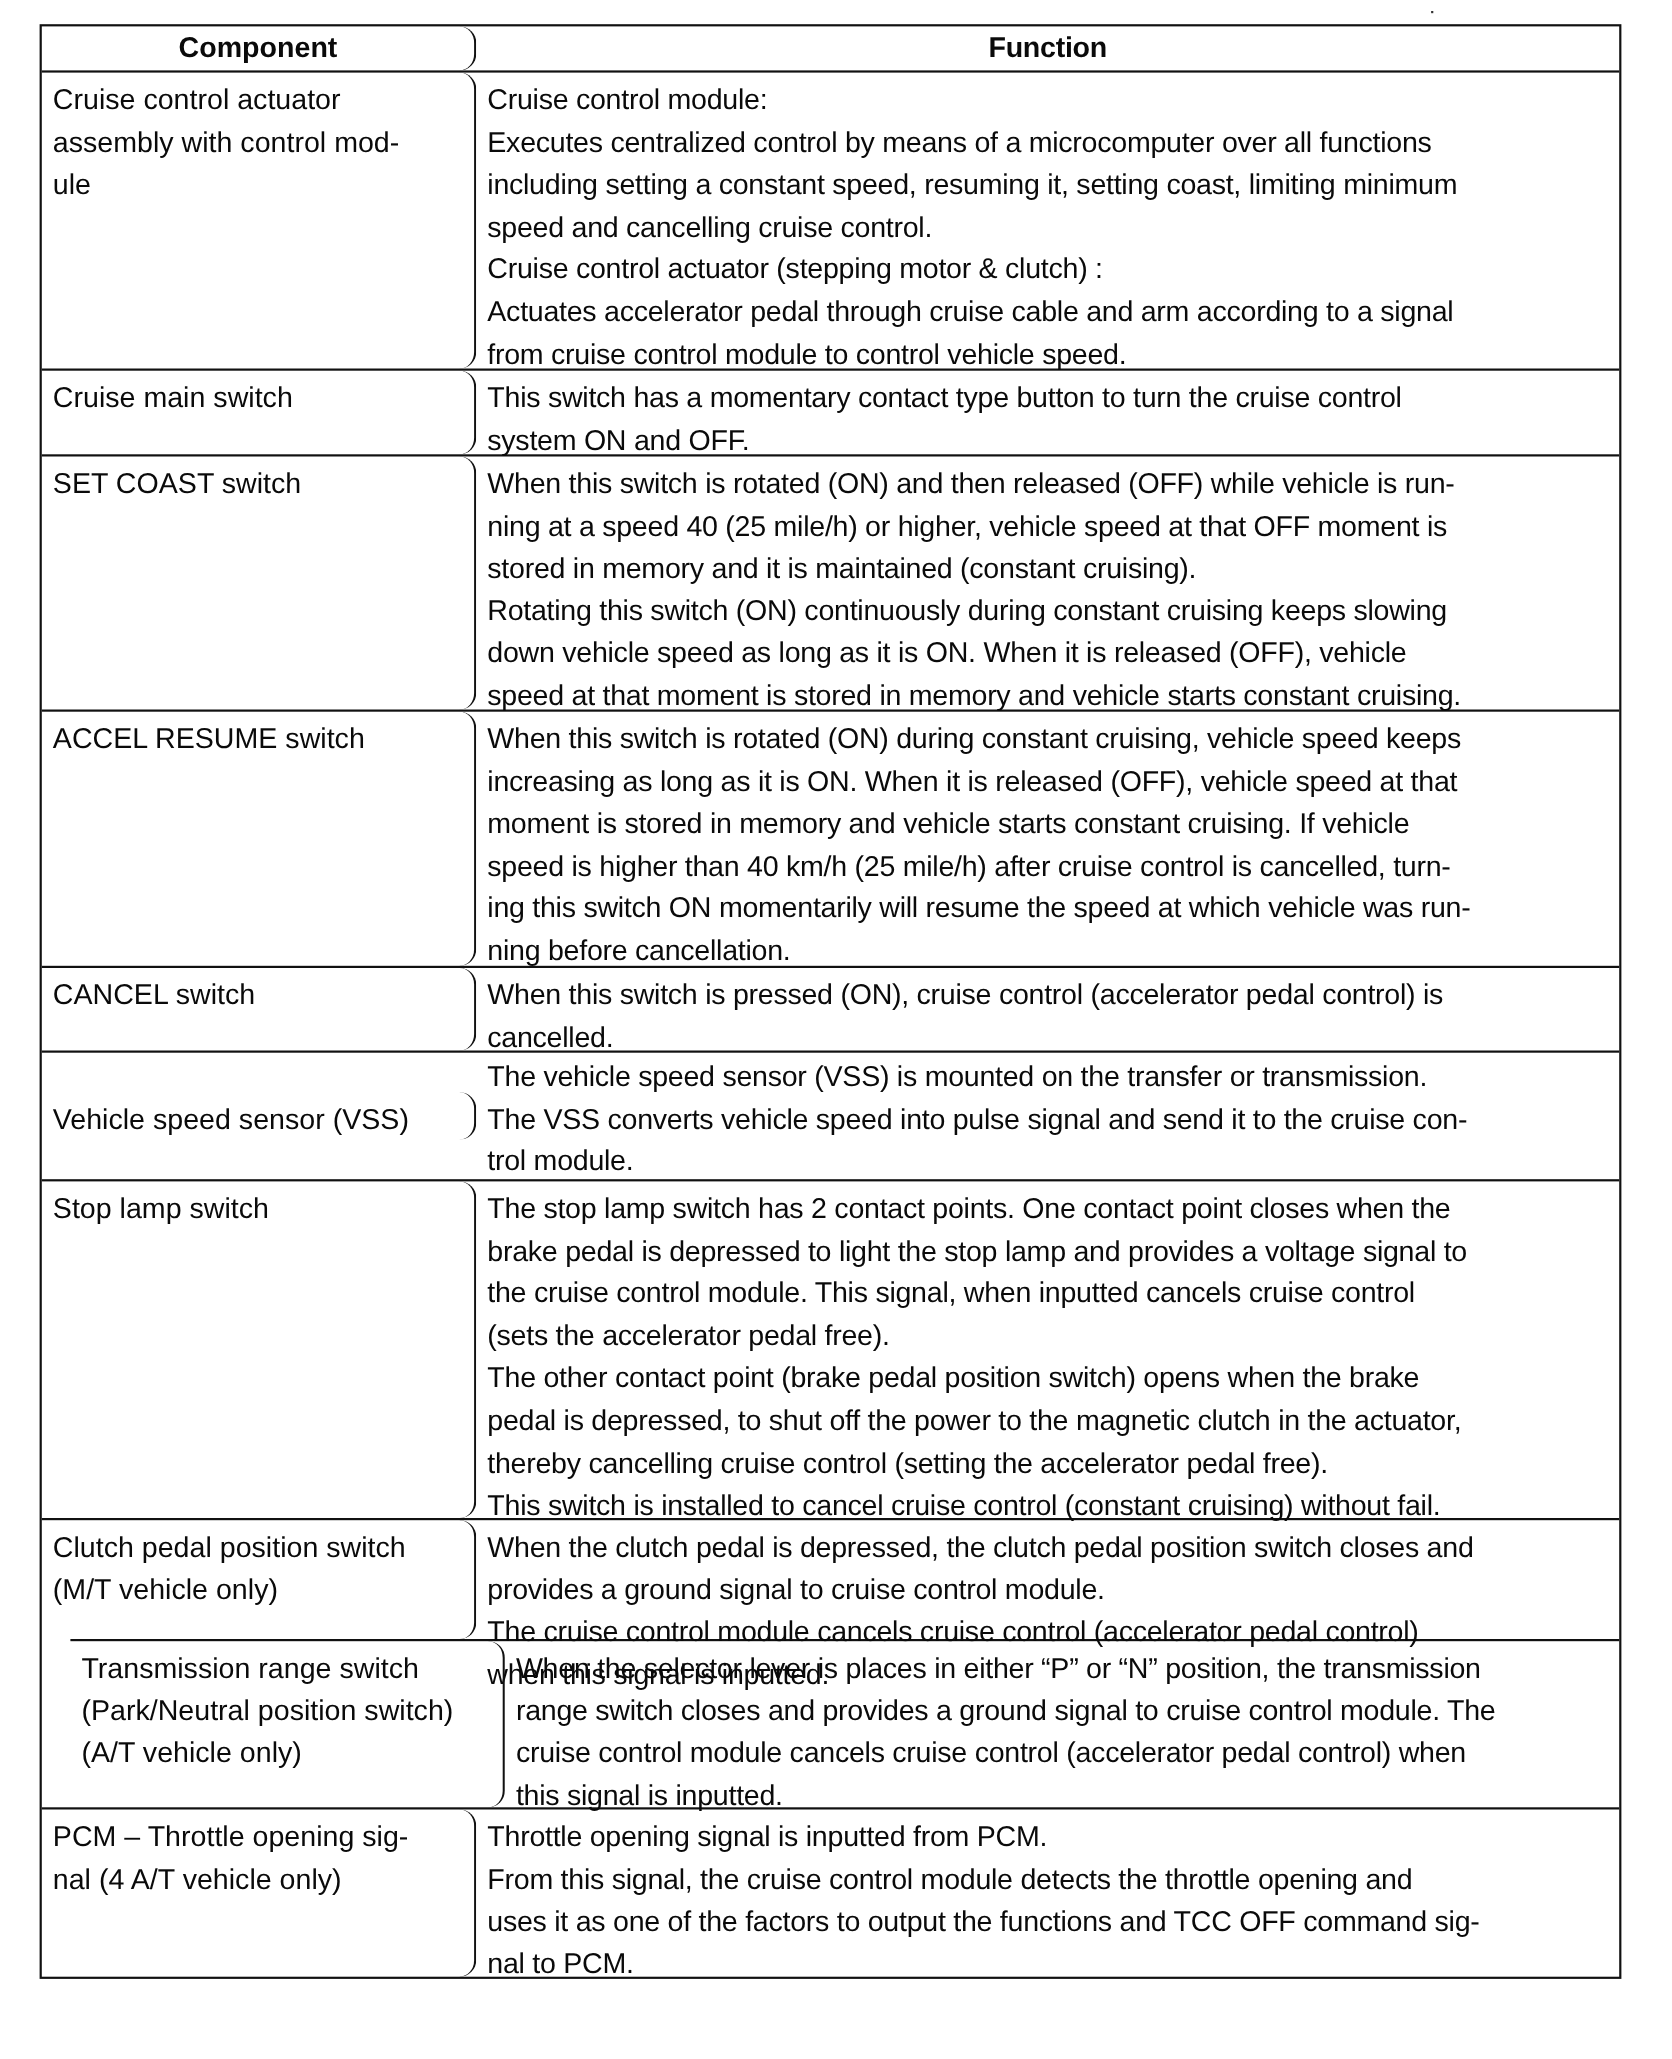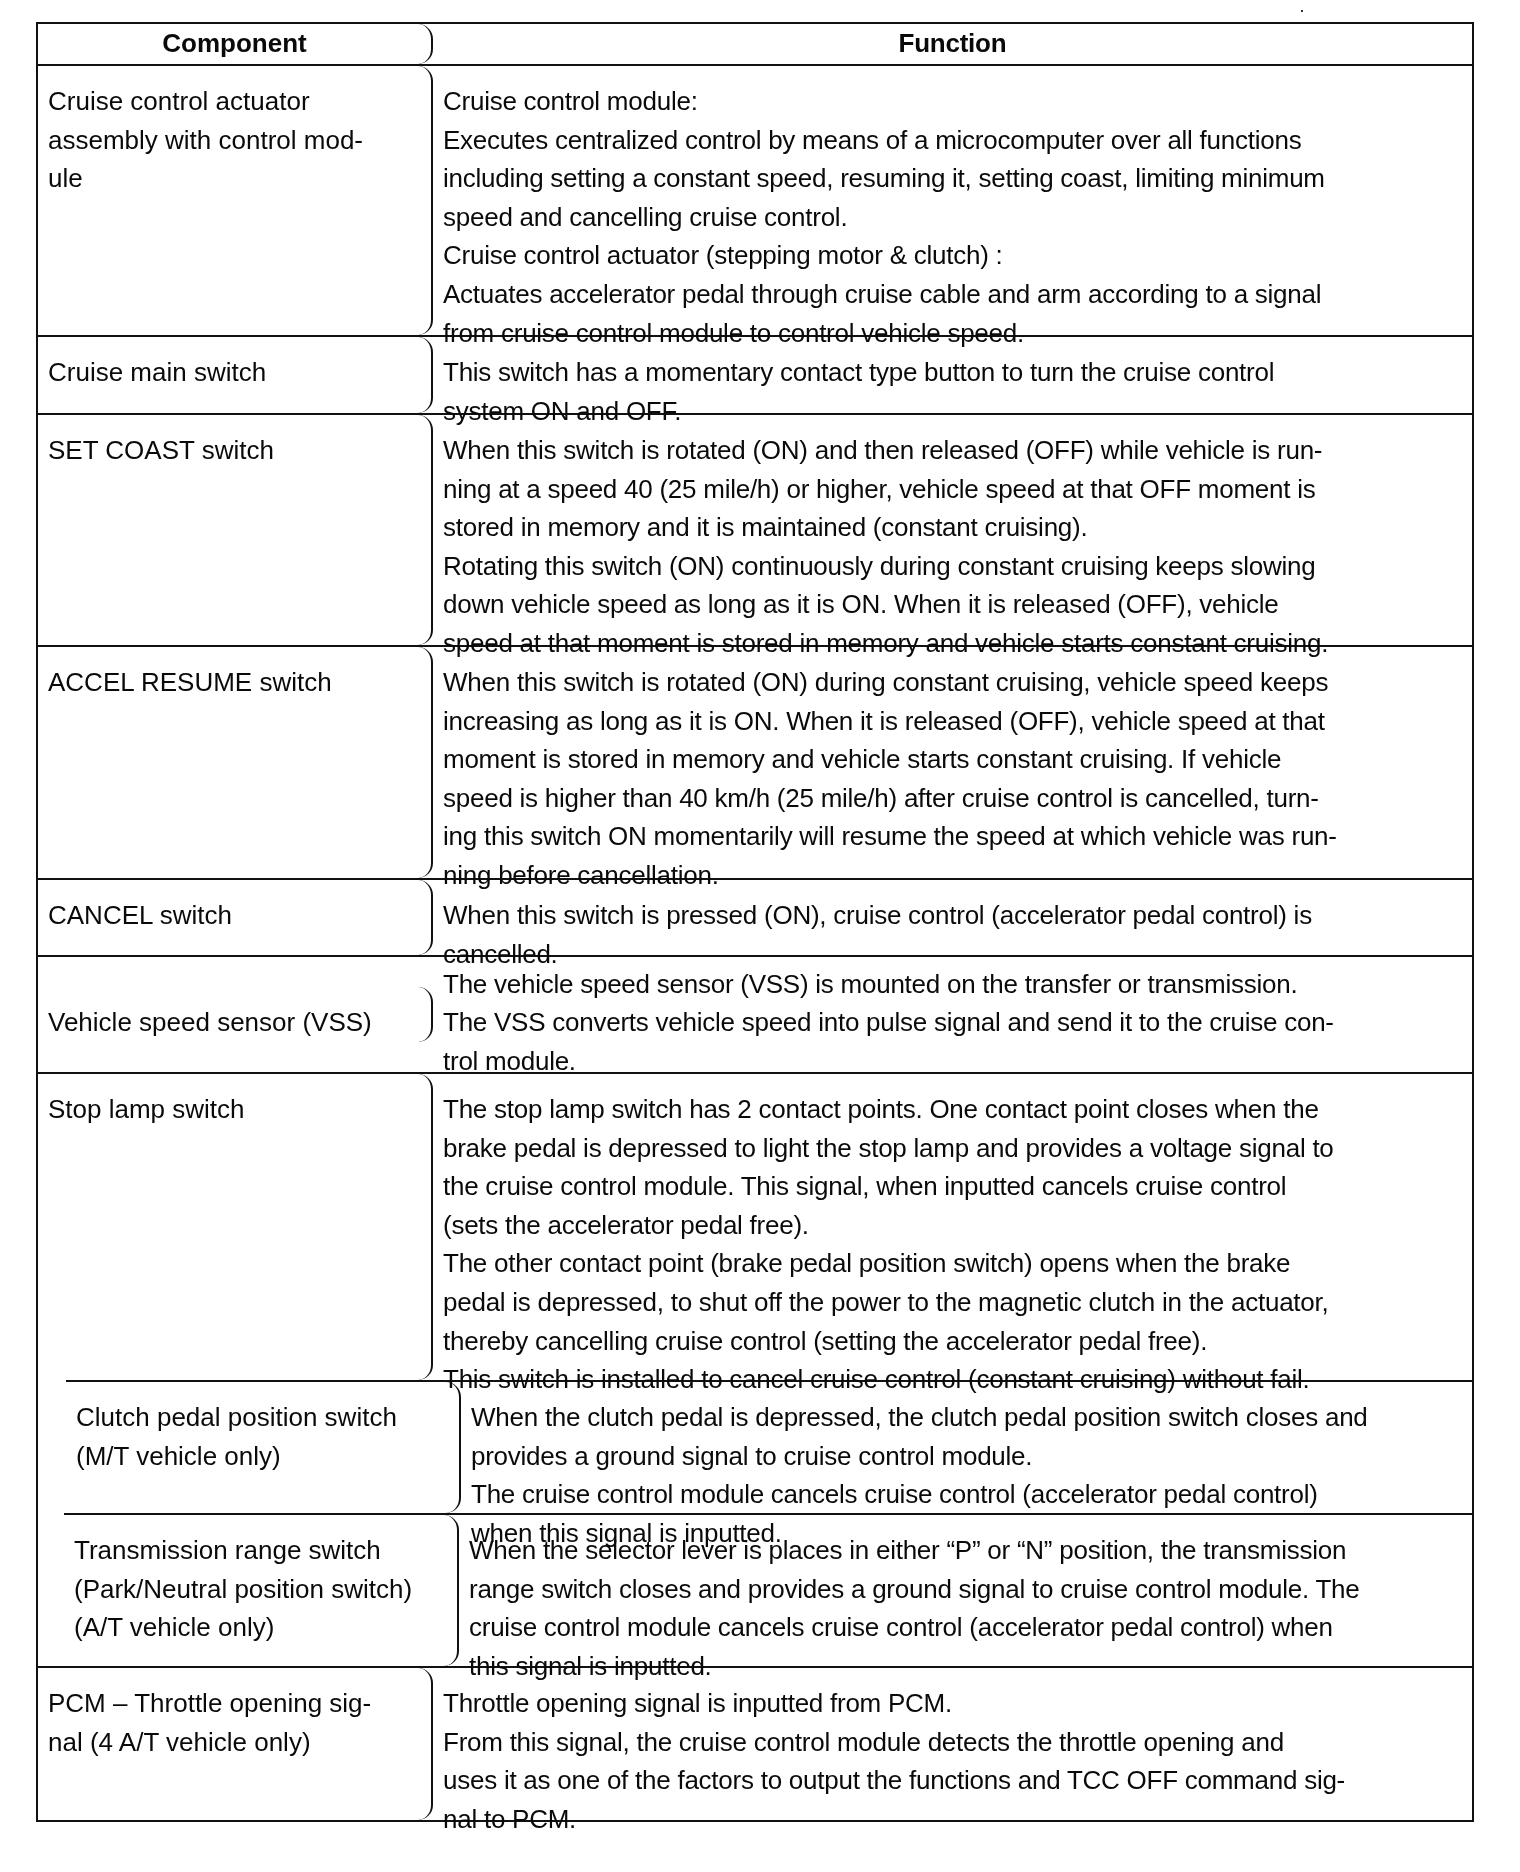--- a/index.html
+++ b/index.html
@@ -34,21 +34,21 @@
     .row {
       display: flex;
       border-top: 2px solid #111;
       box-sizing: border-box;
     }
     .row.header {
       border-top: none;
     }
     .cell {
       box-sizing: border-box;
-      padding: 16px 0 0 10px;
+      padding: 5px 0 0 10px;
       font-size: 26px;
       line-height: 38.6px;
       overflow: visible;
     }
     .cell.component {
       width: 395px;
       border-right: 2px solid #111;
       flex: none;
       border-radius: 15px;
     }
@@ -156,21 +156,21 @@
           <span class="line">The stop lamp switch has 2 contact points. One contact point closes when the</span>
           <span class="line">brake pedal is depressed to light the stop lamp and provides a voltage signal to</span>
           <span class="line">the cruise control module. This signal, when inputted cancels cruise control</span>
           <span class="line">(sets the accelerator pedal free).</span>
           <span class="line">The other contact point (brake pedal position switch) opens when the brake</span>
           <span class="line">pedal is depressed, to shut off the power to the magnetic clutch in the actuator,</span>
           <span class="line">thereby cancelling cruise control (setting the accelerator pedal free).</span>
           <span class="line">This switch is installed to cancel cruise control (constant cruising) without fail.</span>
         </div>
       </div>
-      <div class="row" style="height: 133px; margin-left: 28px;">
+      <div class="row" style="height: 110px;">
         <div class="cell component">
           <span class="line">Clutch pedal position switch</span>
           <span class="line">(M/T vehicle only)</span>
         </div>
         <div class="cell function">
           <span class="line">When the clutch pedal is depressed, the clutch pedal position switch closes and</span>
           <span class="line">provides a ground signal to cruise control module.</span>
           <span class="line">The cruise control module cancels cruise control (accelerator pedal control)</span>
           <span class="line">when this signal is inputted.</span>
         </div>

